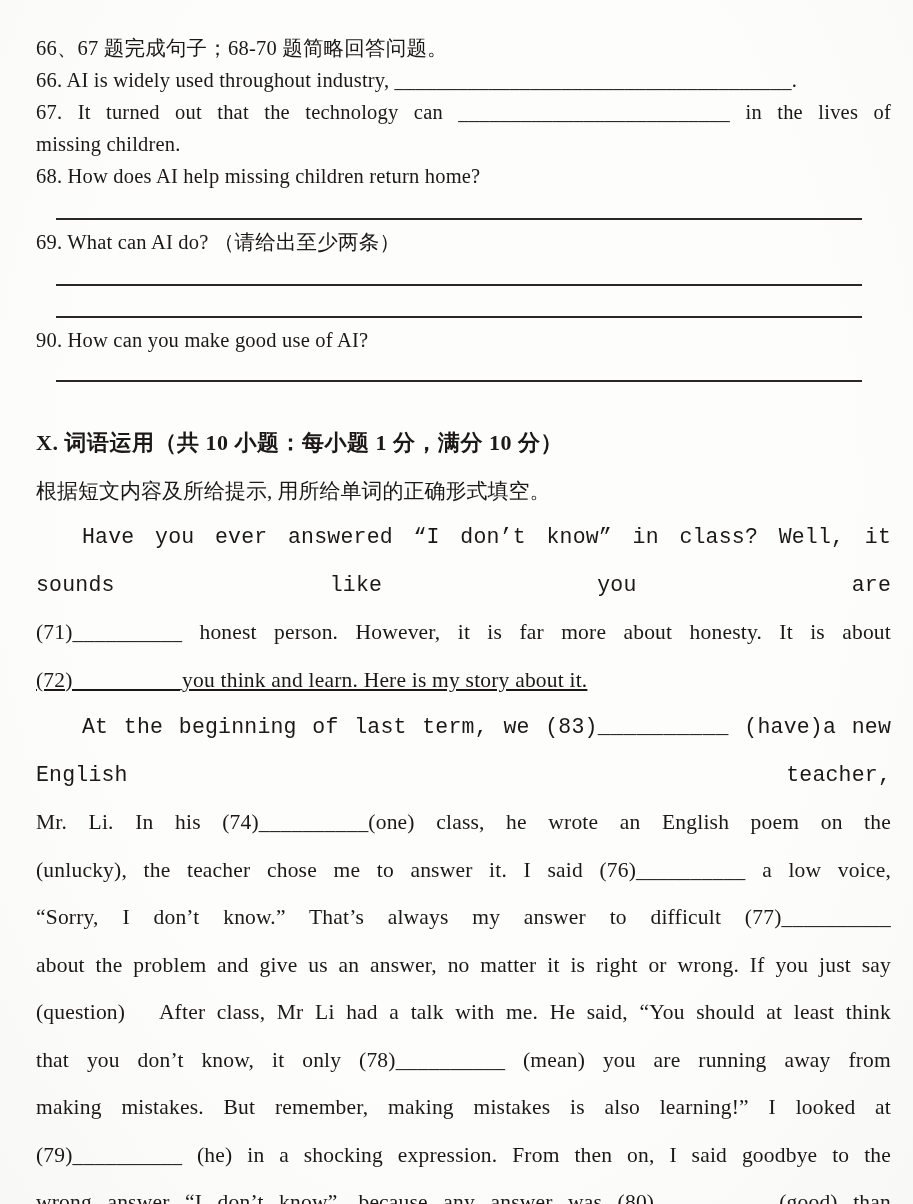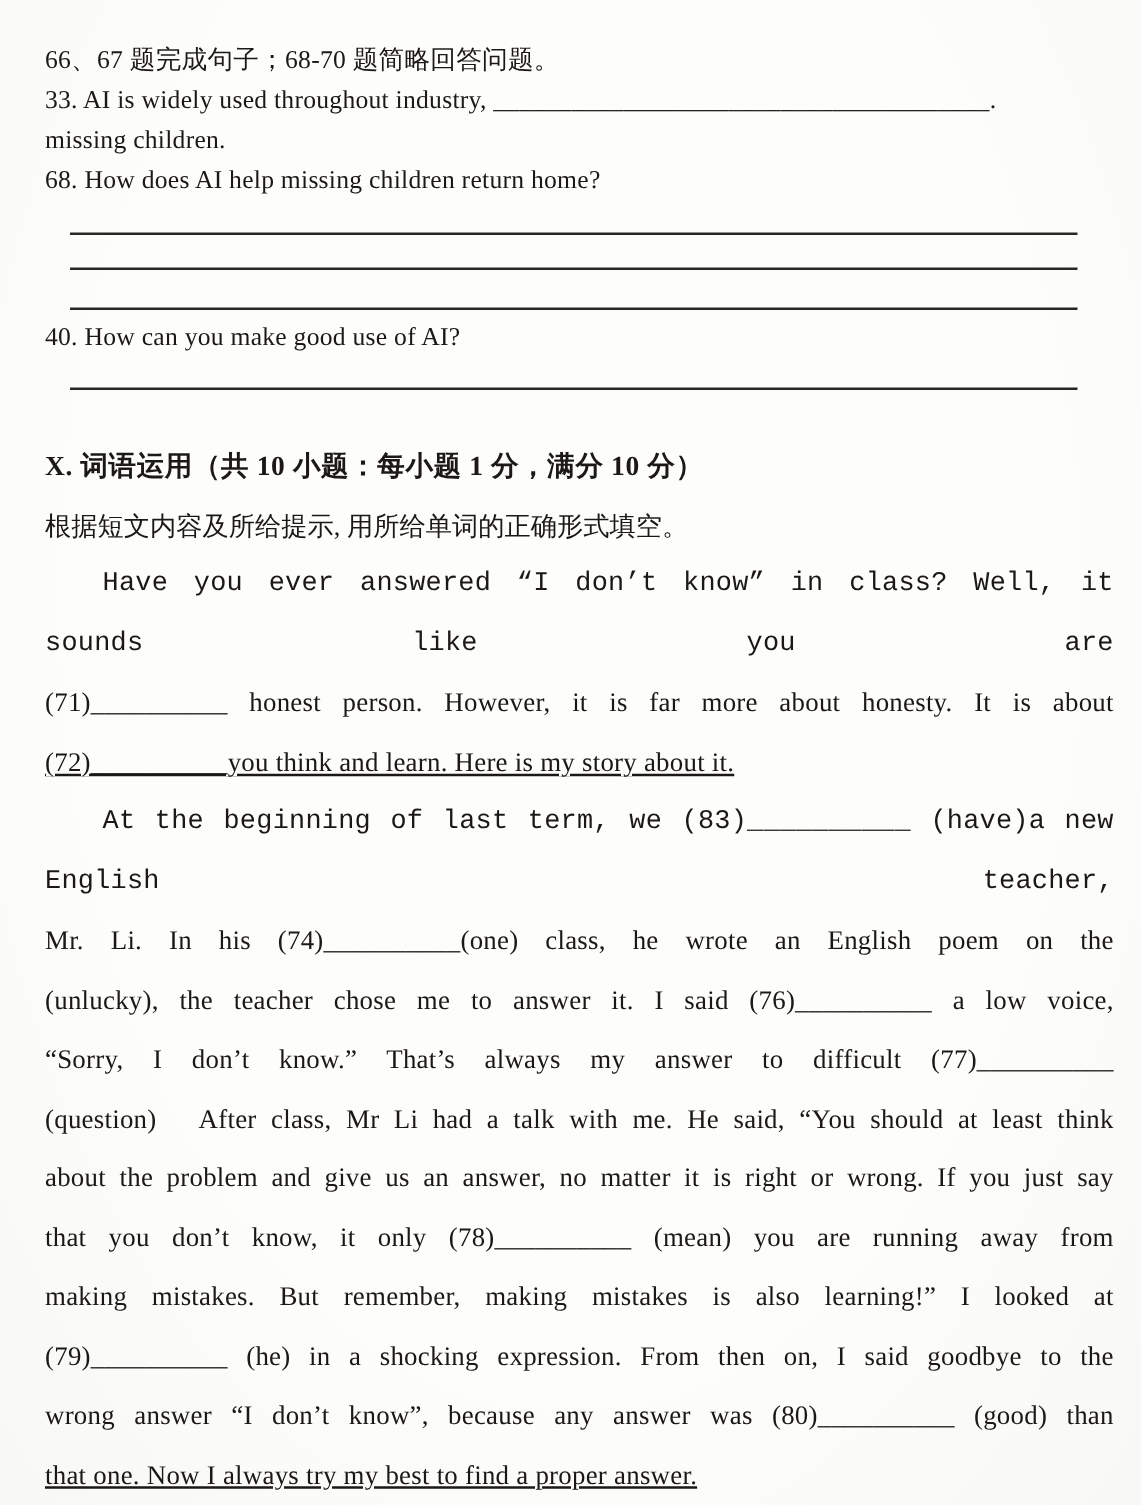--- a/index.html
+++ b/index.html
@@ -71,47 +71,49 @@
   .pline.end { text-align-last: left; text-decoration: underline; }
   .pline.ind { text-indent: 46px; font-family: Liberation Mono, monospace; }
 </style>
 </head>
 <body>
 
 <div class="page">
 
   <div class="sec1">
     <div class="l">66、67 题完成句子；68-70 题简略回答问题。</div>
-    <div class="l">33. AI is widely used throughout industry, ______________________________________.</div>
+    <div class="l">66. AI is widely used throughout industry, ______________________________________.</div>
+    <div class="l just">67. It turned out that the technology can __________________________ in the lives of</div>
     <div class="l">missing children.</div>
     <div class="l">68. How does AI help missing children return home?</div>
     <div class="aline a68"></div>
+    <div class="l q69">69. What can AI do? （请给出至少两条）</div>
     <div class="aline a69a"></div>
     <div class="aline a69b"></div>
-    <div class="l q70">40. How can you make good use of AI?</div>
+    <div class="l q70">90. How can you make good use of AI?</div>
     <div class="aline a70"></div>
   </div>
 
   <div class="sec2">
     <div class="heading">X. 词语运用（共 10 小题：每小题 1 分，满分 10 分）</div>
     <div class="instruction">根据短文内容及所给提示, 用所给单词的正确形式填空。</div>
 
     <div class="para">
       <div class="pline ind">Have you ever answered “I don’t know” in class? Well, it sounds like you are</div>
       <div class="pline">(71)__________ honest person. However, it is far more about honesty. It is about</div>
       <div class="pline end">(72)__________you think and learn. Here is my story about it.</div>
     </div>
 
     <div class="para">
       <div class="pline ind">At the beginning of last term, we (83)__________ (have)a new English teacher,</div>
       <div class="pline">Mr. Li. In his (74)__________(one) class, he wrote an English poem on the</div>
       <div class="pline">(unlucky), the teacher chose me to answer it. I said (76)__________ a low voice,</div>
       <div class="pline">“Sorry, I don’t know.” That’s always my answer to difficult (77)__________</div>
+      <div class="pline">about the problem and give us an answer, no matter it is right or wrong. If you just say</div>
       <div class="pline">(question)　After class, Mr Li had a talk with me. He said, “You should at least think</div>
-      <div class="pline">about the problem and give us an answer, no matter it is right or wrong. If you just say</div>
       <div class="pline">that you don’t know, it only (78)__________ (mean) you are running away from</div>
       <div class="pline">making mistakes. But remember, making mistakes is also learning!” I looked at</div>
       <div class="pline">(79)__________ (he) in a shocking expression. From then on, I said goodbye to the</div>
       <div class="pline">wrong answer “I don’t know”, because any answer was (80)__________ (good) than</div>
       <div class="pline end">that one. Now I always try my best to find a proper answer.</div>
     </div>
   </div>
 
 </div>
 

